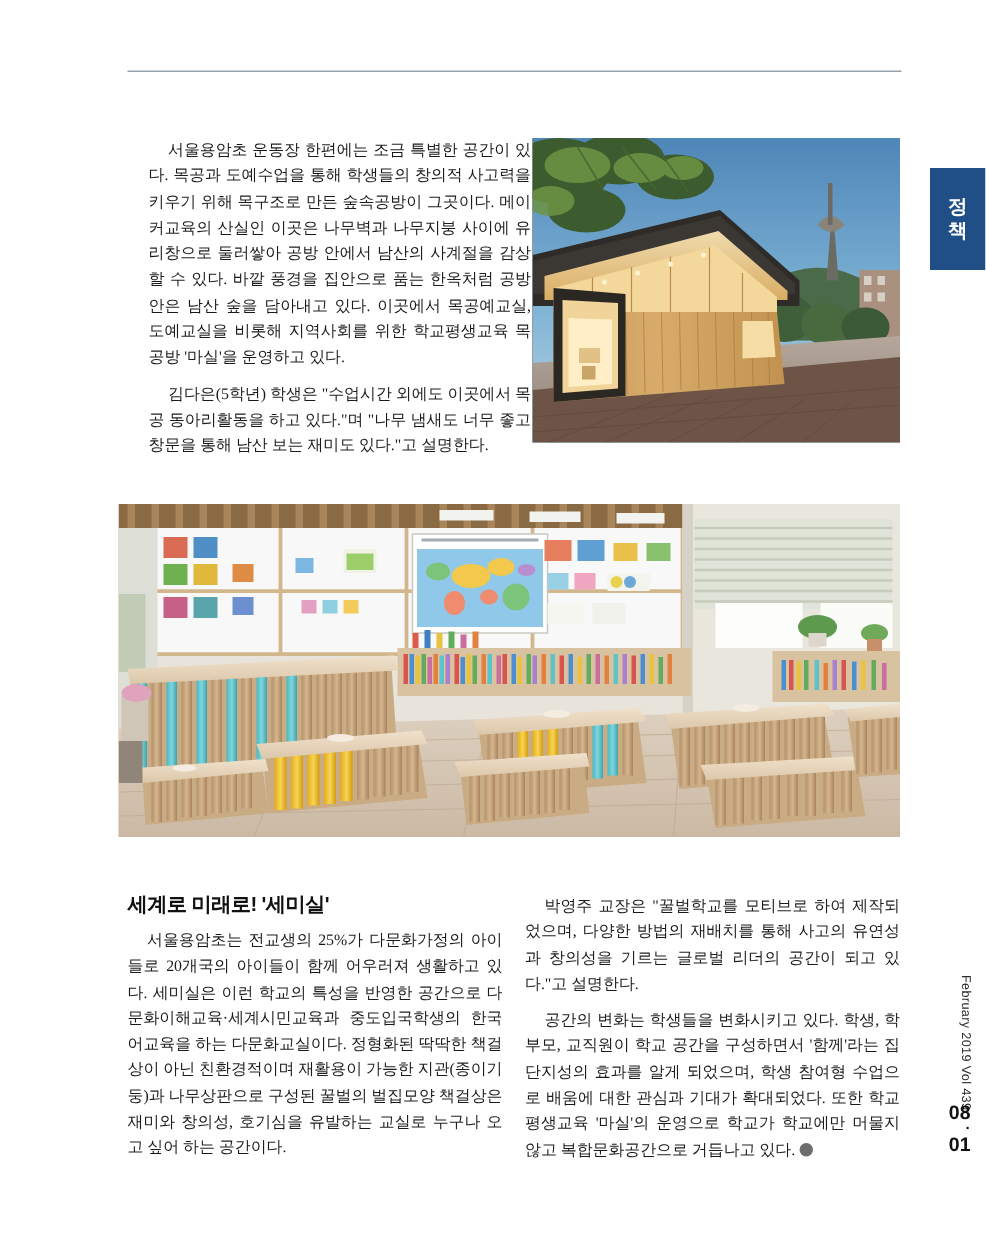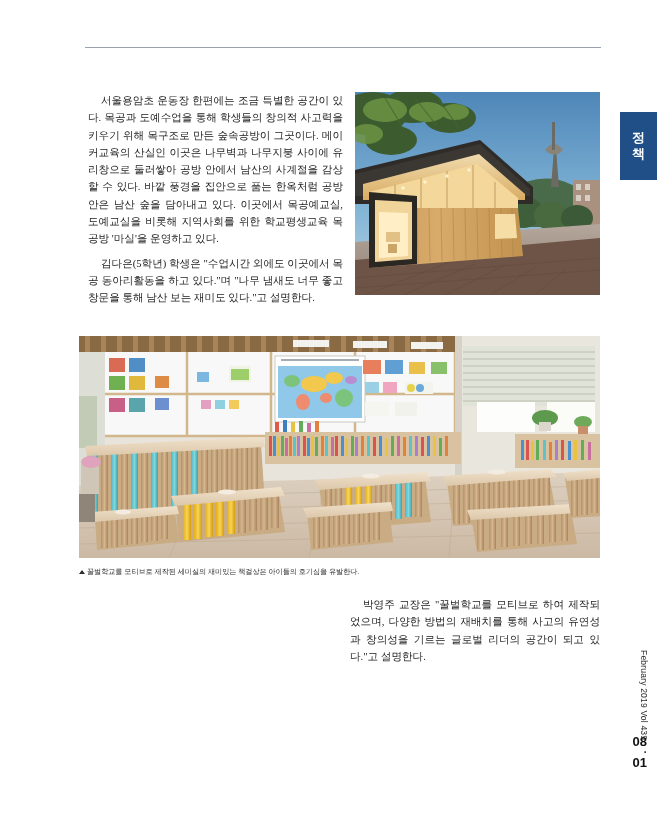--- a/index.html
+++ b/index.html
@@ -80,21 +80,21 @@
   .page-numbers .dot {
     display: block;
     font-size: 10px;
     line-height: 0.7;
     margin-left: 1px;
   }
 
   
   .col-left-top {
     position: absolute;
-    left: 88px;
+    left: 99px;
     top: 92px;
     width: 255px;
   }
 
   .col-left-bottom {
     position: absolute;
     left: 85px;
     top: 594px;
     width: 250px;
   }
@@ -687,24 +687,24 @@
       <path d="M484 137 L521 133 L521 142 L488 145 Z" fill="url(#topboard)"></path>
 
       <g>
         <rect x="2" y="128" width="18" height="30" fill="#cfc6b8"></rect>
         <ellipse cx="12" cy="126" rx="10" ry="6" fill="#e0a3bd"></ellipse>
         <rect x="0" y="158" width="16" height="28" fill="#8f8578"></rect>
       </g>
     </svg>
   </div>
 
-  <div class="caption cap-big">
-    <span class="tri"></span><span>꿀벌학교를 모티브로 제작된 세미실의 재미있는 책걸상은 아이들의 호기심을 유발한다.</span>
-  </div>
 
   <div class="col-left-bottom">
+    <h2 class="section-head">세계로 미래로! '세미실'</h2>
+    <p class="body">서울용암초는 전교생의 25%가 다문화가정의 아이들로 20개국의 아이들이 함께 어우러져 생활하고 있다. 세미실은 이런 학교의 특성을 반영한 공간으로 다문화이해교육·세계시민교육과 중도입국학생의 한국어교육을 하는 다문화교실이다. 정형화된 딱딱한 책걸상이 아닌 친환경적이며 재활용이 가능한 지관(종이기둥)과 나무상판으로 구성된 꿀벌의 벌집모양 책걸상은 재미와 창의성, 호기심을 유발하는 교실로 누구나 오고 싶어 하는 공간이다.</p>
   </div>
 
   <div class="col-right-bottom">
     <p class="body">박영주 교장은 "꿀벌학교를 모티브로 하여 제작되었으며, 다양한 방법의 재배치를 통해 사고의 유연성과 창의성을 기르는 글로벌 리더의 공간이 되고 있다."고 설명한다.</p>
+    <p class="body"><span>공간의 변화는 학생들을 변화시키고 있다. 학생, 학부모, 교직원이 학교 공간을 구성하면서 '함께'라는 집단지성의 효과를 알게 되었으며, 학생 참여형 수업으로 배움에 대한 관심과 기대가 확대되었다. 또한 학교평생교육 '마실'의 운영으로 학교가 학교에만 머물지 않고 복합문화공간으로 거듭나고 있다.</span><span class="endmark"></span></p>
   </div>
 
 </div>
 
 </body></html>

